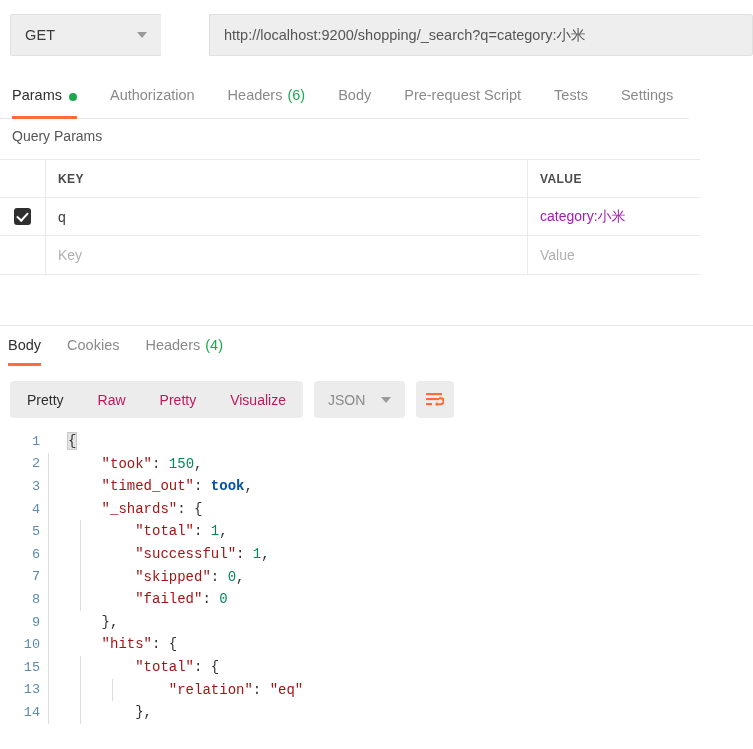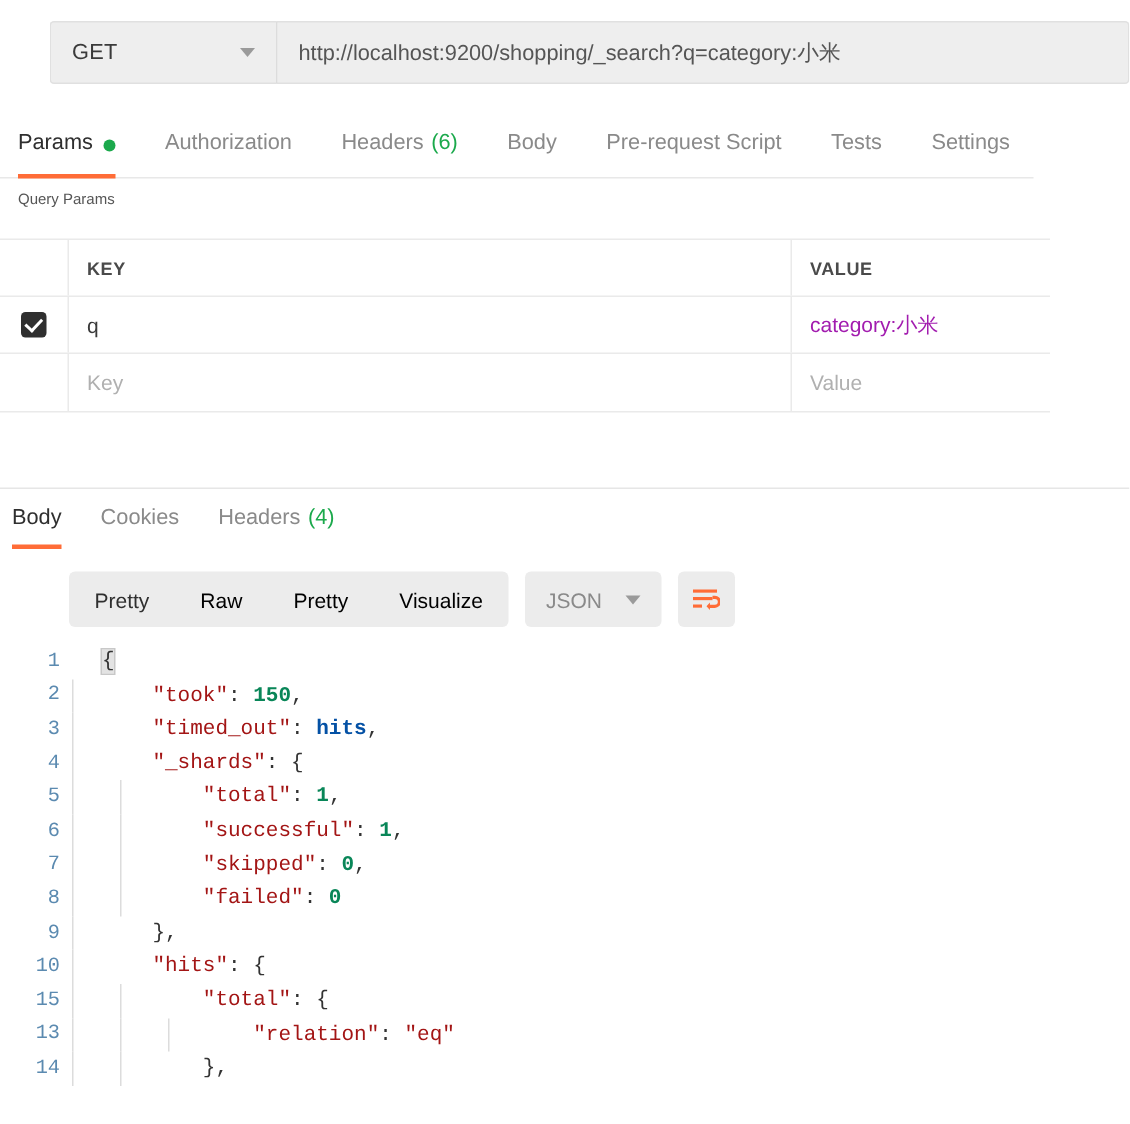--- a/index.html
+++ b/index.html
@@ -21,40 +21,40 @@
   .method-box {
     width: 151px; height: 42px;
     background: #eeeeee;
     border: 1px solid #e0e0e0;
     border-right: none;
     border-radius: 3px 0 0 3px;
     display: flex; align-items: center;
     padding: 0 14px;
     justify-content: space-between;
     cursor: pointer;
-    margin-left: 23px;
   }
   .method-label {
     font-size: 14.5px; color: #3a3a3a; letter-spacing: .2px;
   }
   .caret-down {
     width: 0; height: 0;
     border-left: 5px solid transparent;
     border-right: 5px solid transparent;
     border-top: 6px solid #9a9a9a;
   }
   .url-box {
     flex: 1; height: 42px;
     background: #eeeeee;
     border: 1px solid #e0e0e0;
     border-left: 1px solid #dcdcdc;
     border-radius: 0 3px 3px 0;
     display: flex; align-items: center;
     padding: 0 0 0 14px;
     overflow: hidden;
+    margin-left: 48px;
   }
   .url-text {
     font-size: 14.5px; color: #555555;
     white-space: nowrap;
   }
 
   
   .req-tabs {
     position: absolute; left: 0; top: 79px;
     width: 689px; height: 40px;
@@ -83,21 +83,21 @@
     display: inline-block;
     width: 8px; height: 8px; border-radius: 50%;
     background: #1ba94c;
     margin-left: 7px; margin-top: 6px;
   }
   .count-green { color: #1ba94c; margin-left: 5px; }
 
   
   .qp-title {
     position: absolute; left: 12px; top: 128px;
-    font-size: 10px; color: #555555;
+    font-size: 14px; color: #555555;
   }
   .params-table {
     position: absolute; left: 0; top: 159px;
     width: 700px;
     border-top: 1px solid #eaeaea;
     border-bottom: 1px solid #eaeaea;
   }
   .p-row {
     display: flex; height: 38px;
     border-bottom: 1px solid #eaeaea;
@@ -162,30 +162,30 @@
   .res-tab.active { color: #2f2f2f; }
   .res-tab.active::after {
     content: ""; position: absolute;
     left: 0; bottom: 0; height: 3px; width: 100%;
     background: #ff6c37;
   }
 
   
   .fmt-bar {
     position: absolute; left: 10px; top: 381px;
-    display: flex; align-items: flex-start; margin-left: 36px;
+    display: flex; align-items: flex-start;
   }
   .seg {
     height: 37px; background: #ececec; border-radius: 4px;
     display: flex; align-items: center;
   }
   .seg-btn {
     padding: 0 17px; height: 37px;
     display: flex; align-items: center;
-    font-size: 14px; color: #000000; cursor: pointer;
+    font-size: 14px; color: #be185d; cursor: pointer;
     white-space: nowrap;
   }
   .seg-btn.active { color: #2f2f2f; }
   .json-sel {
     height: 37px; background: #ececec; border-radius: 4px;
     display: flex; align-items: center; gap: 16px;
     padding: 0 14px; margin-left: 11px; cursor: pointer;
   }
   .json-sel .lbl { font-size: 14px; color: #8a8a8a; }
   .wrap-btn {
@@ -219,21 +219,21 @@
   }
   .guide {
     position: absolute; top: 0; width: 1px; height: 22.6px;
     background: #dcdcdc;
   }
   .g1 { left: 0px; }
   .g2 { left: 32px; }
   .g3 { left: 64px; }
   .tok-key { color: #a31515; }
   .tok-str { color: #a31515; }
-  .tok-num { color: #098658; font-weight: bold; }
+  .tok-num { color: #098658; }
   .tok-bool { color: #0451a5; font-weight: bold; }
   .tok-punc { color: #333333; }
   .brace-hl {
     background: #e3e3e3; outline: 1px solid #c8c8c8;
   }
 </style>
 </head>
 <body>
 
 <div class="url-row">
@@ -330,21 +330,21 @@
     <div class="code-line">
       <div class="ln">1</div>
       <div class="code-content"><span class="tok-punc brace-hl">{</span></div>
     </div>
     <div class="code-line">
       <div class="ln">2</div>
       <div class="code-content"><span class="guide g1"></span><span class="tok-key">    "took"</span><span class="tok-punc">: </span><span class="tok-num">150</span><span class="tok-punc">,</span></div>
     </div>
     <div class="code-line">
       <div class="ln">3</div>
-      <div class="code-content"><span class="guide g1"></span><span class="tok-key">    "timed_out"</span><span class="tok-punc">: </span><span class="tok-bool">hits</span><span class="tok-punc">,</span></div>
+      <div class="code-content"><span class="guide g1"></span><span class="tok-key">    "timed_out"</span><span class="tok-punc">: </span><span class="tok-bool">took</span><span class="tok-punc">,</span></div>
     </div>
     <div class="code-line">
       <div class="ln">4</div>
       <div class="code-content"><span class="guide g1"></span><span class="tok-key">    "_shards"</span><span class="tok-punc">: {</span></div>
     </div>
     <div class="code-line">
       <div class="ln">5</div>
       <div class="code-content"><span class="guide g1"></span><span class="guide g2"></span><span class="tok-key">        "total"</span><span class="tok-punc">: </span><span class="tok-num">1</span><span class="tok-punc">,</span></div>
     </div>
     <div class="code-line">

